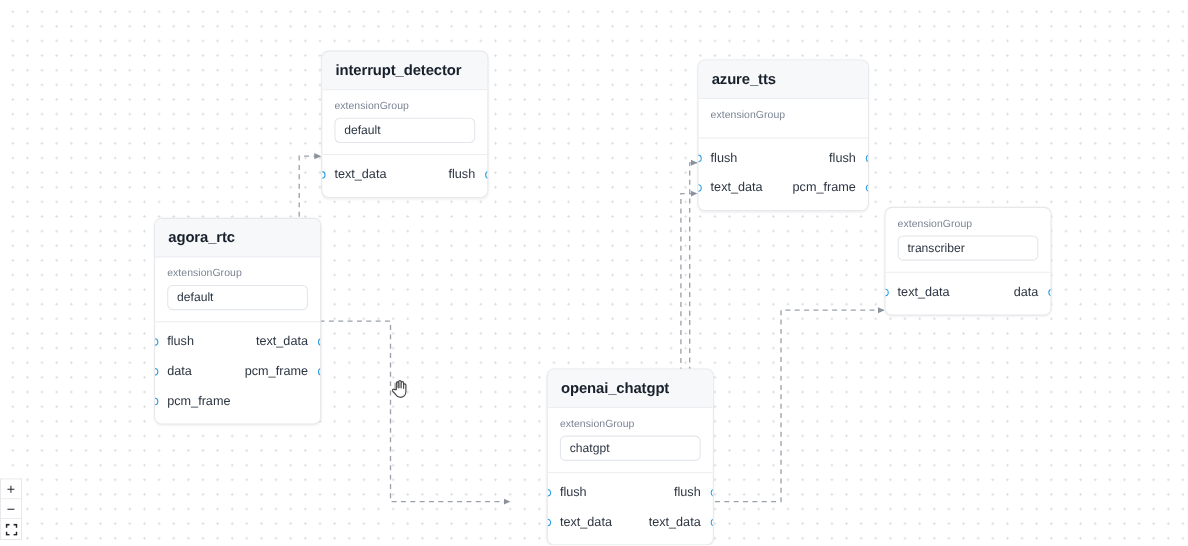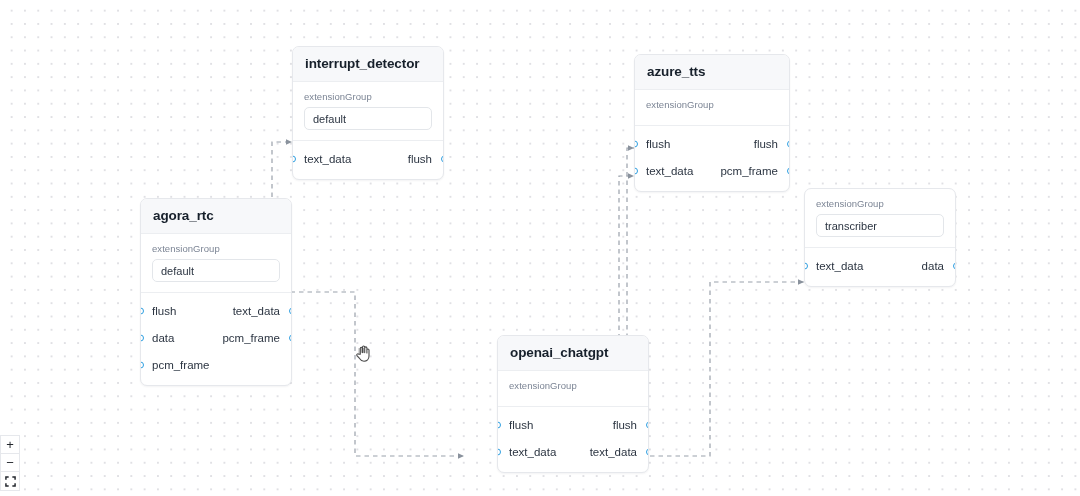--- a/index.html
+++ b/index.html
@@ -231,21 +231,21 @@
             <span class="port-dot in"></span>
             <div class="port-side">
               <span class="port-name">pcm_frame</span>
             </div>
             <div class="port-side"></div>
           </div>
         </div>
       </div>
       <div class="node" style="left: 464px; top: 335px; width: 152px; margin-left: 33px;">
         <div class="node-header">openai_chatgpt</div>
-        <div class="node-body"><div class="field-label">extensionGroup</div></div>
+        <div class="node-body"><div class="field-label">extensionGroup</div><input class="field-input" type="text" value="chatgpt" style=""></div>
         <div class="ports">
           <div class="port-row">
             <span class="port-dot in"></span>
             <div class="port-side">
               <span class="port-name">flush</span>
             </div>
             <span class="port-dot out"></span>
             <div class="port-side">
               <span class="port-name">flush</span>
             </div>

